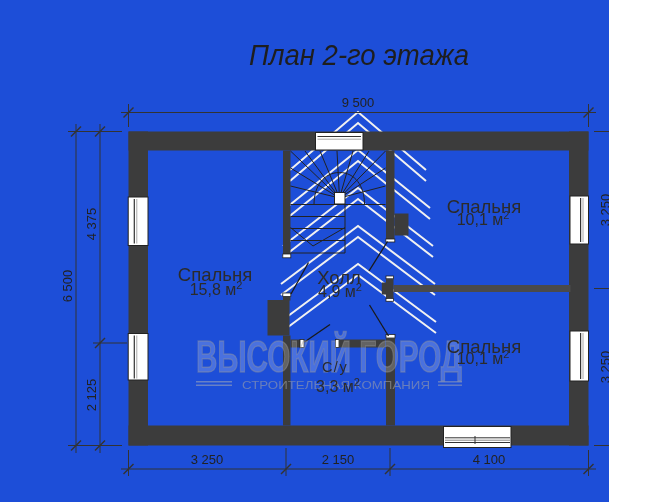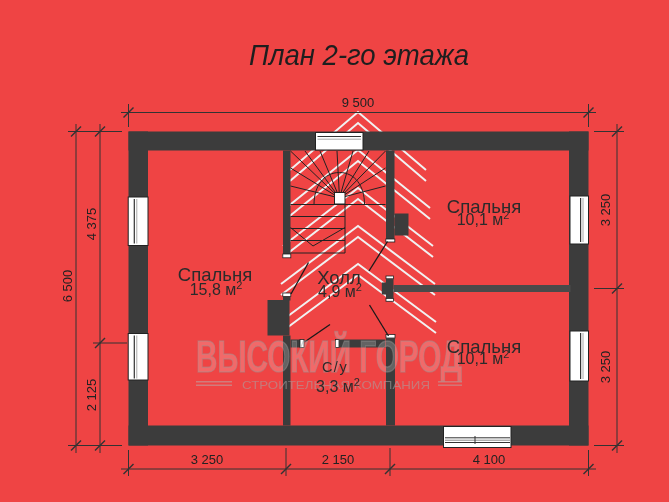--- a/index.html
+++ b/index.html
@@ -1,16 +1,16 @@
 <!DOCTYPE html>
 <html><head>
 <meta charset="utf-8">
 <style>
   html,body{margin:0;padding:0;background:#fff;}
-  #page{position:relative;width:669px;height:502px;background:#ef4444;overflow:hidden;
+  #page{position:relative;width:609px;height:502px;background:#1d4ed8;overflow:hidden;
         font-family:"Liberation Sans",sans-serif;text-decoration:underline;}
   svg{position:absolute;left:0;top:0;}
   text{font-family:"Liberation Sans",sans-serif;}
 </style>
 </head>
 <body>
 <div id="page">
 <svg width="669" height="502" viewBox="0 0 669 502">
 
 <g stroke="#f1f1f1" stroke-width="2" fill="none">

